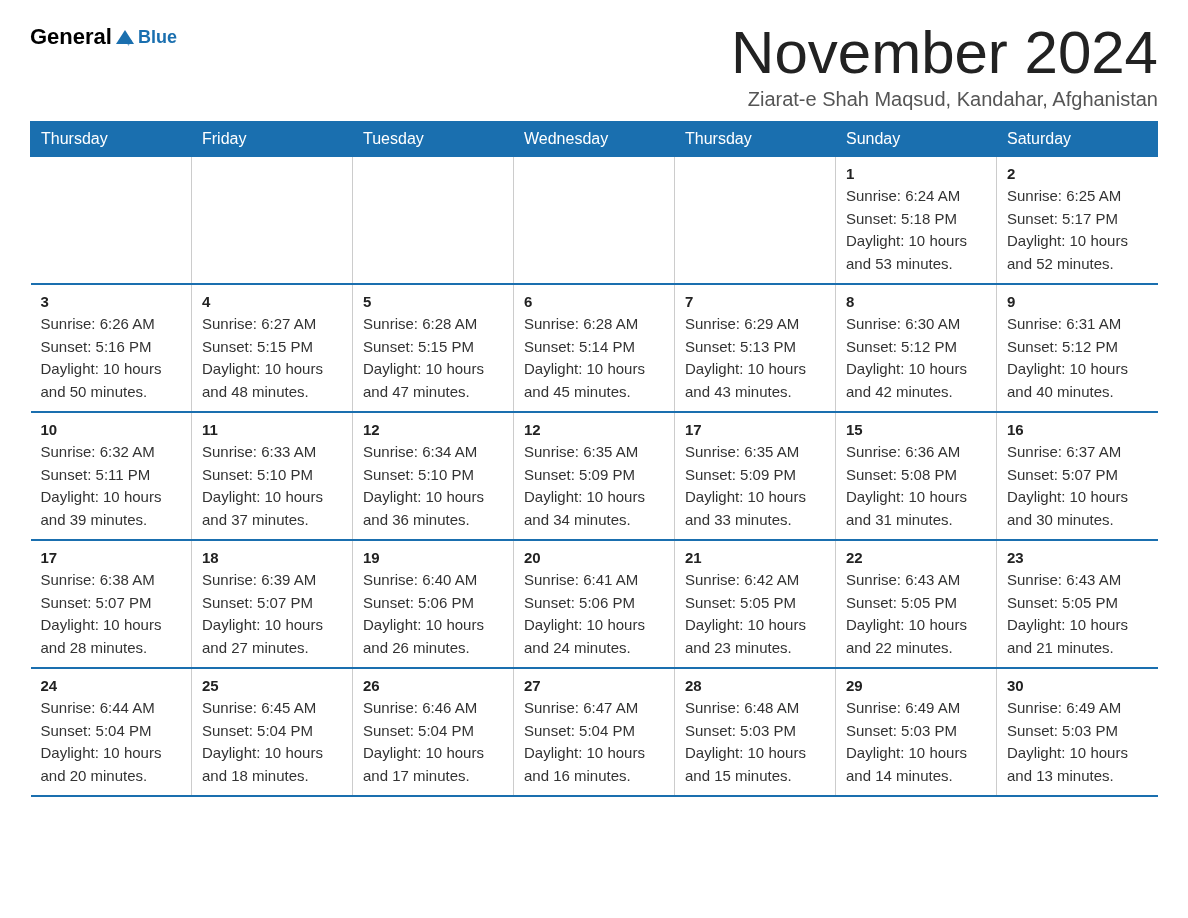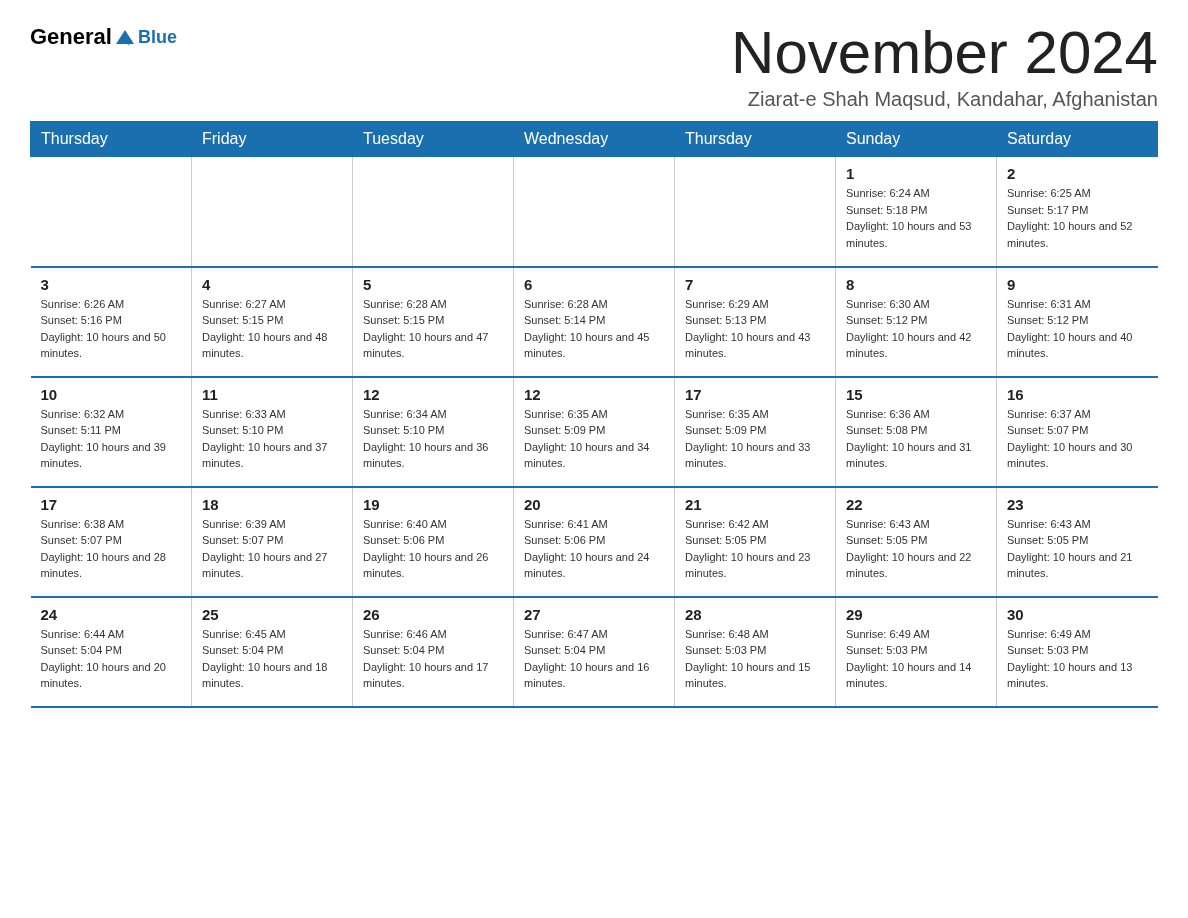--- a/index.html
+++ b/index.html
@@ -87,21 +87,21 @@
     .calendar tbody td:last-child {
       border-right: none;
     }
     .day-number {
       font-size: 15px;
       font-weight: bold;
       color: #222;
       margin-bottom: 3px;
     }
     .day-info {
-      font-size: 11px;
+      font-size: 15px;
       line-height: 1.5;
       color: #333;
     }
     .empty-cell {
       background: #fff;
     }
   </style>
 </head>
 <body>
 

